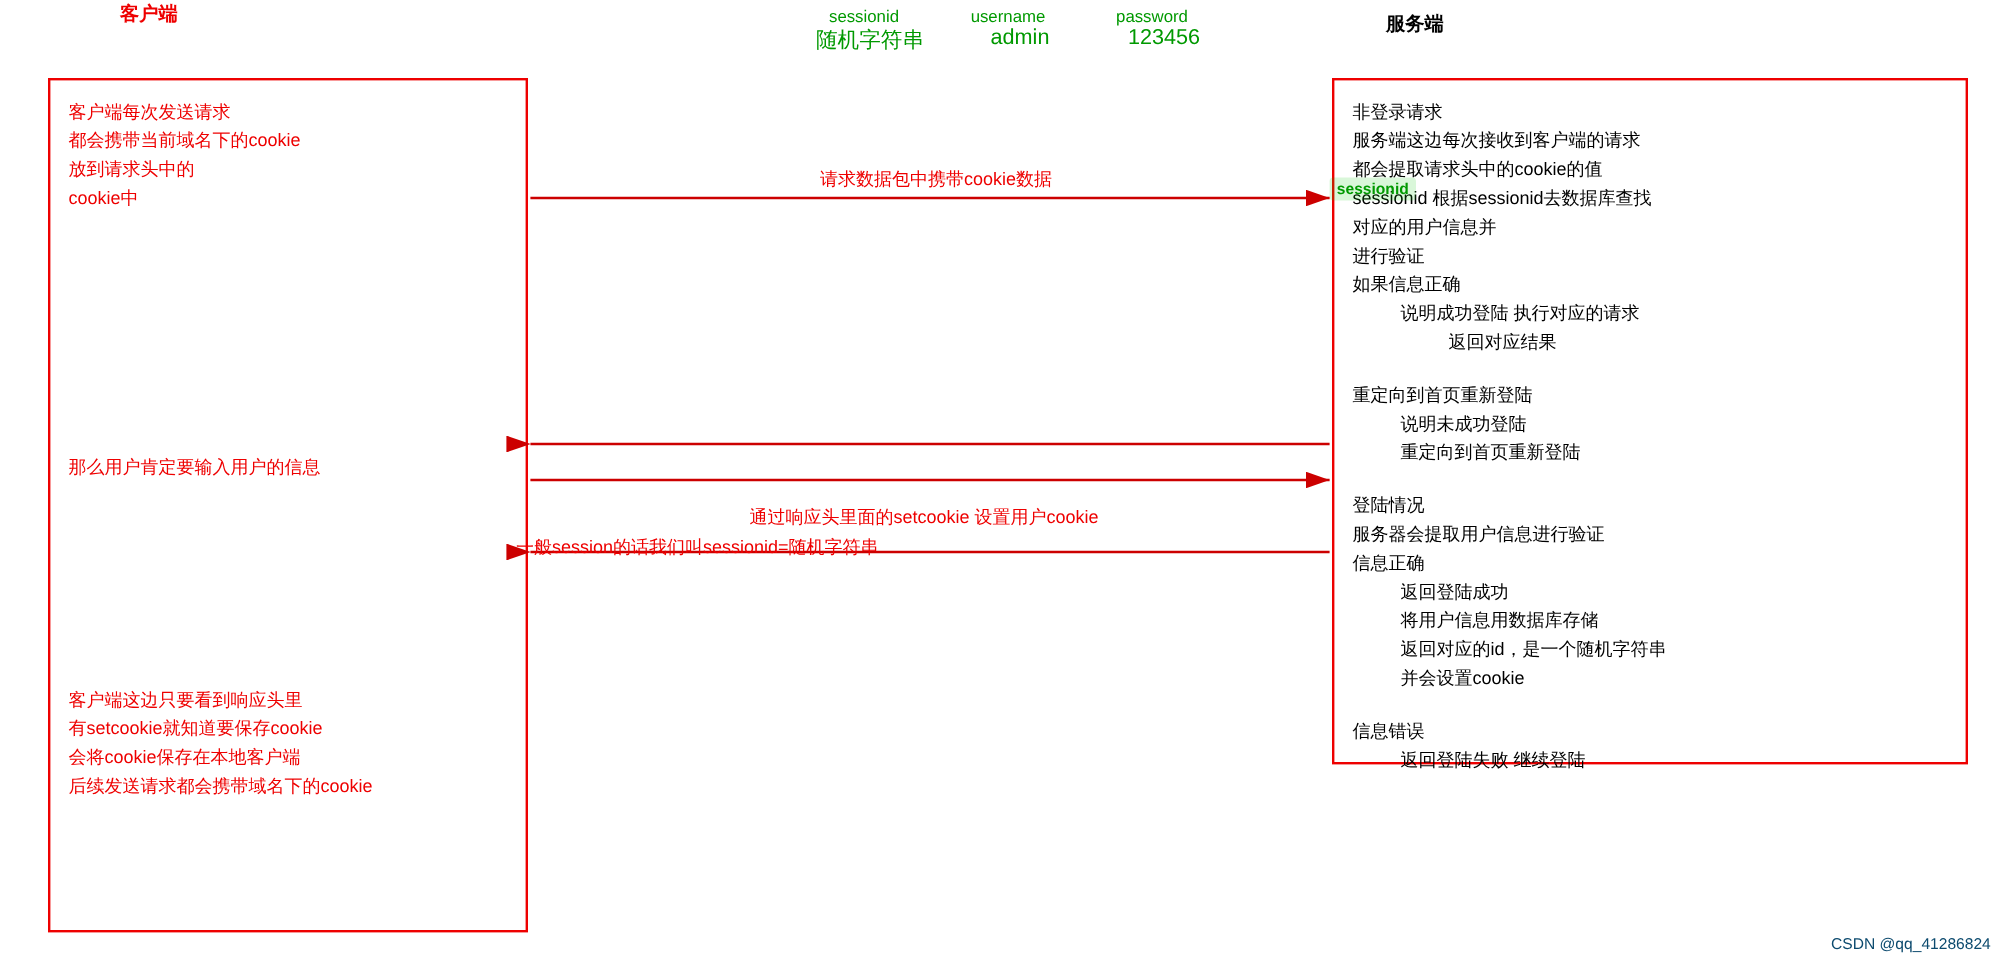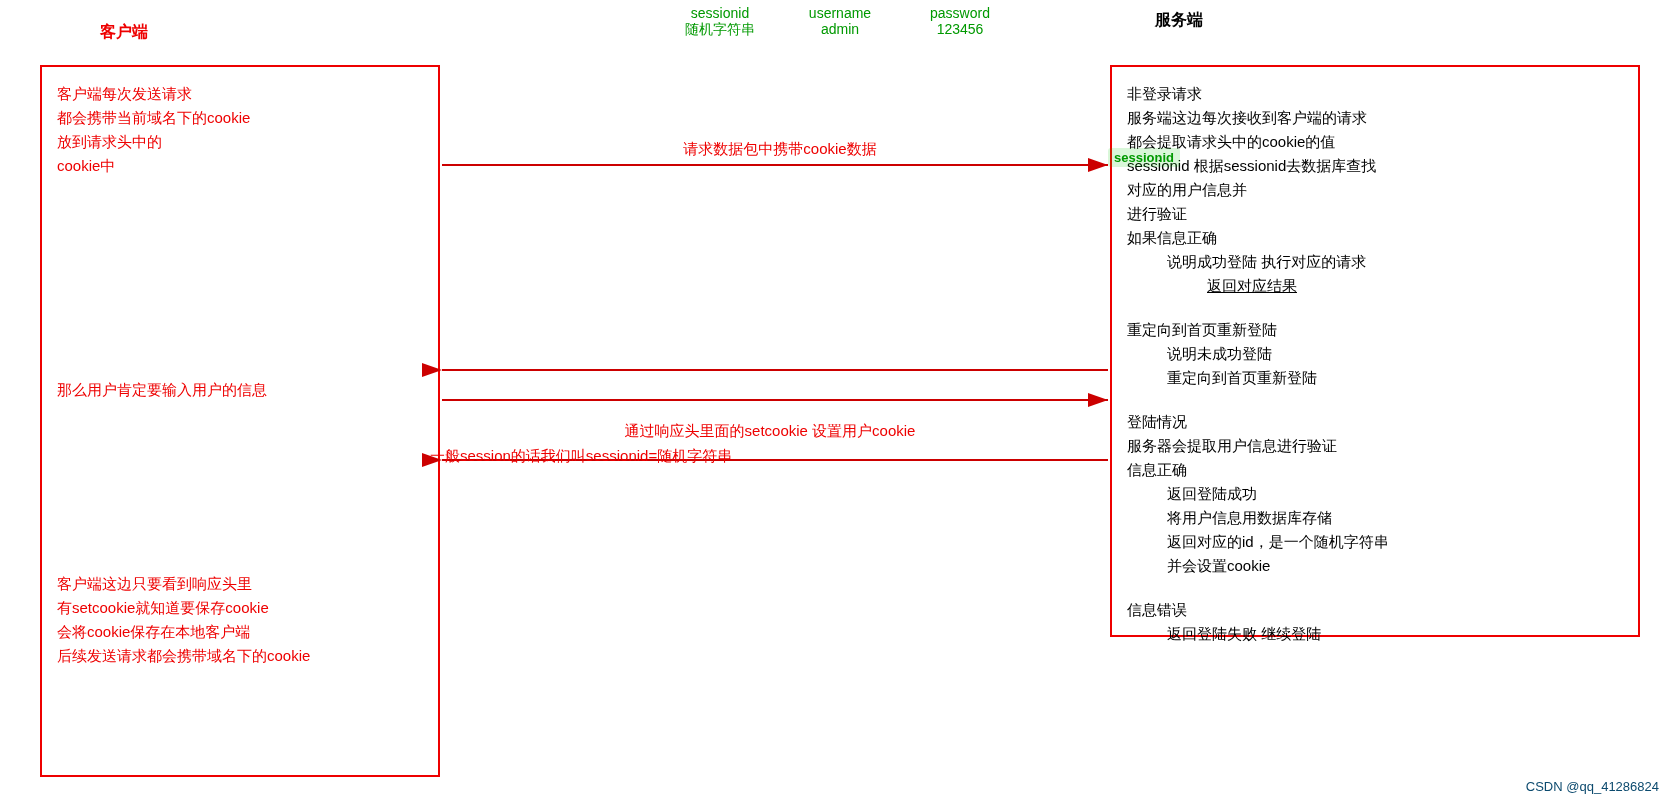--- a/index.html
+++ b/index.html
@@ -17,21 +17,21 @@
       min-height: 804px;
       position: relative;
       padding: 10px;
     }
 
     .client-title {
       color: #e00;
       font-size: 16px;
       font-weight: bold;
       position: absolute;
-      top: 22px;
+      top: 2px;
       left: 100px;
     }
 
     .server-title {
       color: #000;
       font-size: 16px;
       font-weight: bold;
       position: absolute;
       top: 10px;
       left: 1155px;
@@ -49,21 +49,21 @@
     .session-table-header {
       display: flex;
       gap: 40px;
       font-size: 14px;
       color: #009900;
     }
 
     .session-table-row {
       display: flex;
       gap: 40px;
-      font-size: 14px;
+      font-size: 18px;
       color: #009900;
     }
 
     .session-col {
       min-width: 80px;
       text-align: center;
     }
 
     
     .client-box {
@@ -101,21 +101,20 @@
     .text-block {
       margin-bottom: 20px;
     }
 
     .indent {
       padding-left: 40px;
     }
 
     .indent2 {
       padding-left: 80px;
-      text-decoration: underline;
     }
 
     
     .csdn-watermark {
       position: absolute;
       bottom: 10px;
       right: 20px;
       color: #0c4a6e;
       font-size: 13px;
     }

